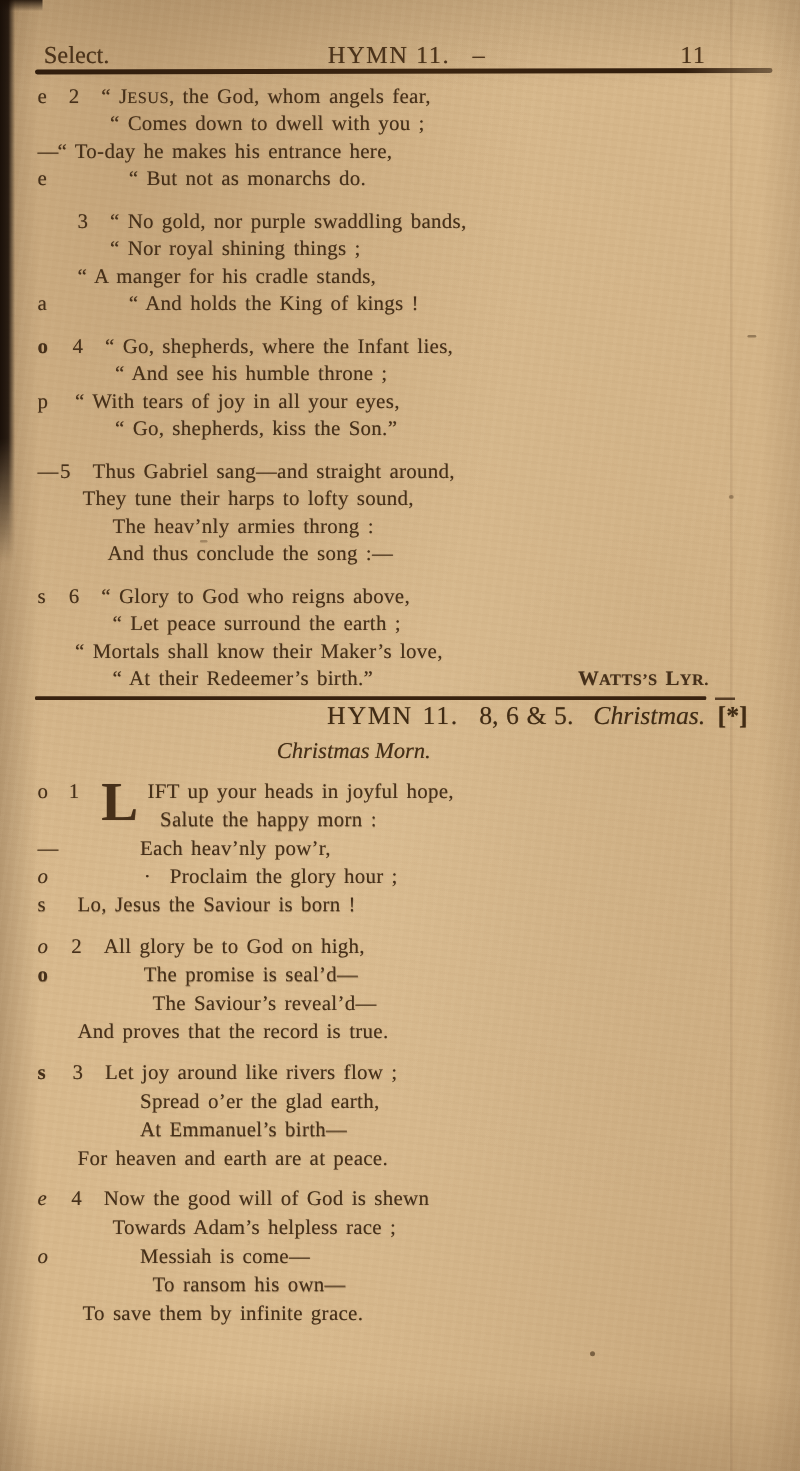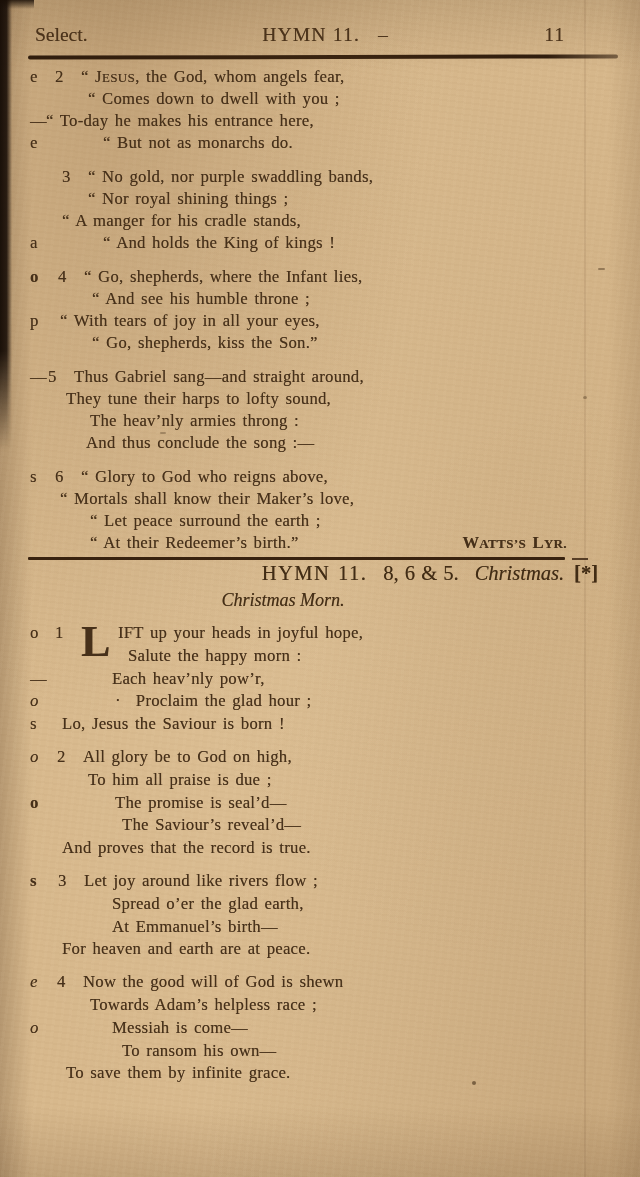--- a/index.html
+++ b/index.html
@@ -29,21 +29,21 @@
     mask-image:linear-gradient(to bottom,#000 78%,transparent 100%);
   }
   .top-corner{
     position:absolute;left:0;top:0;width:34px;height:9px;
     background:linear-gradient(to bottom, rgba(25,14,6,0.85), rgba(25,14,6,0));
   }
   .crease{position:absolute;left:584px;top:0;width:2px;height:100%;background:rgba(90,60,30,0.09);}
   .speck{position:absolute;border-radius:50%;background:rgba(55,35,15,0.55);}
 
   
-  .rh{position:absolute;top:24px;left:30px;right:20px;height:28px;font-size:19.5px;color:#4b331b;}
+  .rh{position:absolute;top:34px;left:30px;right:20px;height:28px;font-size:19.5px;color:#4b331b;}
   .rh-left{position:absolute;left:5px;top:0;}
   .rh-center{position:absolute;left:0;right:0;top:0;text-align:center;letter-spacing:1.2px;}
   .rh-dash{margin-left:18px;letter-spacing:0;}
   .rh-right{position:absolute;right:55px;top:0;letter-spacing:1px;}
 
   .head-rule{
     position:absolute;top:55px;left:28px;width:590px;height:3.5px;
     background:linear-gradient(to right,#301d0d,#3a2410 55%,#301d0d 88%,rgba(48,29,13,0.55));
     border-radius:2px;transform:rotate(-0.12deg);
   }
@@ -114,41 +114,40 @@
       <div class="line" style="padding-left: 73px;"><span class="mark">a</span><span class="txt"><span>“ And holds the King of kings !</span></span></div>
       <div class="line gap" style="padding-left: 28px;"><span class="mark b">o</span><span class="num">4</span><span class="txt"><span>“ Go, shepherds, where the Infant lies,</span></span></div>
       <div class="line" style="padding-left: 62px;"><span class="txt"><span>“ And see his humble throne ;</span></span></div>
       <div class="line" style="padding-left: 30px;"><span class="mark">p</span><span class="txt"><span>“ With tears of joy in all your eyes,</span></span></div>
       <div class="line" style="padding-left: 62px;"><span class="txt"><span>“ Go, shepherds, kiss the Son.”</span></span></div>
       <div class="line gap" style="padding-left: 18px;"><span class="mark">—</span><span class="num">5</span><span class="txt"><span>Thus Gabriel sang—and straight around,</span></span></div>
       <div class="line" style="padding-left: 36px;"><span class="txt"><span>They tune their harps to lofty sound,</span></span></div>
       <div class="line" style="padding-left: 60px;"><span class="txt"><span>The heav’nly armies throng :</span></span></div>
       <div class="line" style="padding-left: 56px;"><span class="txt"><span>And thus conclude the song :—</span></span></div>
       <div class="line gap" style="padding-left: 25px;"><span class="mark">s</span><span class="num">6</span><span class="txt"><span>“ Glory to God who reigns above,</span></span></div>
+      <div class="line" style="padding-left: 60px;"><span class="txt"><span>“ Let peace surround the earth ;</span></span></div>
       <div class="line" style="padding-left: 30px;"><span class="txt"><span>“ Mortals shall know their Maker’s love,</span></span></div>
-      <div class="line" style="padding-left: 60px;"><span class="txt"><span>“ Let peace surround the earth ;</span></span></div>
       <div class="line" style="padding-left: 60px;"><span class="txt"><span>“ At their Redeemer’s birth.”</span></span><span class="tail"><span>W</span><span class="sc">ATTS’S</span><span> L</span><span class="sc">YR.</span><span></span></span></div>
     </div>
 
   <div class="divider"></div>
   <div class="divider-dash"></div>
 
   <div class="hymn-heading">
     <span class="hh-num">HYMN 11.</span><span class="hh-meter">8, 6 &amp; 5.</span><span class="hh-topic">Christmas.</span><span class="hh-mark">[*]</span>
   </div>
   <div class="hymn-subtitle">Christmas Morn.</div>
 
   <div id="hymn11-lines" class="lines">
       <div class="line" style="padding-left: 25px;"><span class="mark">o</span><span class="num">1</span><span class="dropcap">L</span><span class="txt"><span>IFT up your heads in joyful hope,</span></span></div>
       <div class="line" style="padding-left: 98px;"><span class="txt"><span>Salute the happy morn :</span></span></div>
       <div class="line" style="padding-left: 82px;"><span class="mark">—</span><span class="txt"><span>Each heav’nly pow’r,</span></span></div>
-      <div class="line" style="padding-left: 85px;"><span class="mark i">o</span><span class="txt"><span>·  Proclaim the glad hour ;</span></span></div>
+      <div class="line" style="padding-left: 85px;"><span class="mark i">o</span><span class="txt"><span>·  Proclaim the glory hour ;</span></span></div>
       <div class="line" style="padding-left: 32px;"><span class="mark">s</span><span class="txt"><span>Lo, Jesus the Saviour is born !</span></span></div>
       <div class="line gap" style="padding-left: 27px;"><span class="mark i">o</span><span class="num">2</span><span class="txt"><span>All glory be to God on high,</span></span></div>
-      <div class="line" style="padding-left: 58px;"><span class="txt"><span>To him all praise is due ;</span></span></div>
       <div class="line" style="padding-left: 85px;"><span class="mark b">o</span><span class="txt"><span>The promise is seal’d—</span></span></div>
       <div class="line" style="padding-left: 92px;"><span class="txt"><span>The Saviour’s reveal’d—</span></span></div>
       <div class="line" style="padding-left: 32px;"><span class="txt"><span>And proves that the record is true.</span></span></div>
       <div class="line gap" style="padding-left: 28px;"><span class="mark b">s</span><span class="num">3</span><span class="txt"><span>Let joy around like rivers flow ;</span></span></div>
       <div class="line" style="padding-left: 82px;"><span class="txt"><span>Spread o’er the glad earth,</span></span></div>
       <div class="line" style="padding-left: 82px;"><span class="txt"><span>At Emmanuel’s birth—</span></span></div>
       <div class="line" style="padding-left: 32px;"><span class="txt"><span>For heaven and earth are at peace.</span></span></div>
       <div class="line gap" style="padding-left: 27px;"><span class="mark i">e</span><span class="num">4</span><span class="txt"><span>Now the good will of God is shewn</span></span></div>
       <div class="line" style="padding-left: 60px;"><span class="txt"><span>Towards Adam’s helpless race ;</span></span></div>
       <div class="line" style="padding-left: 82px;"><span class="mark i">o</span><span class="txt"><span>Messiah is come—</span></span></div>

